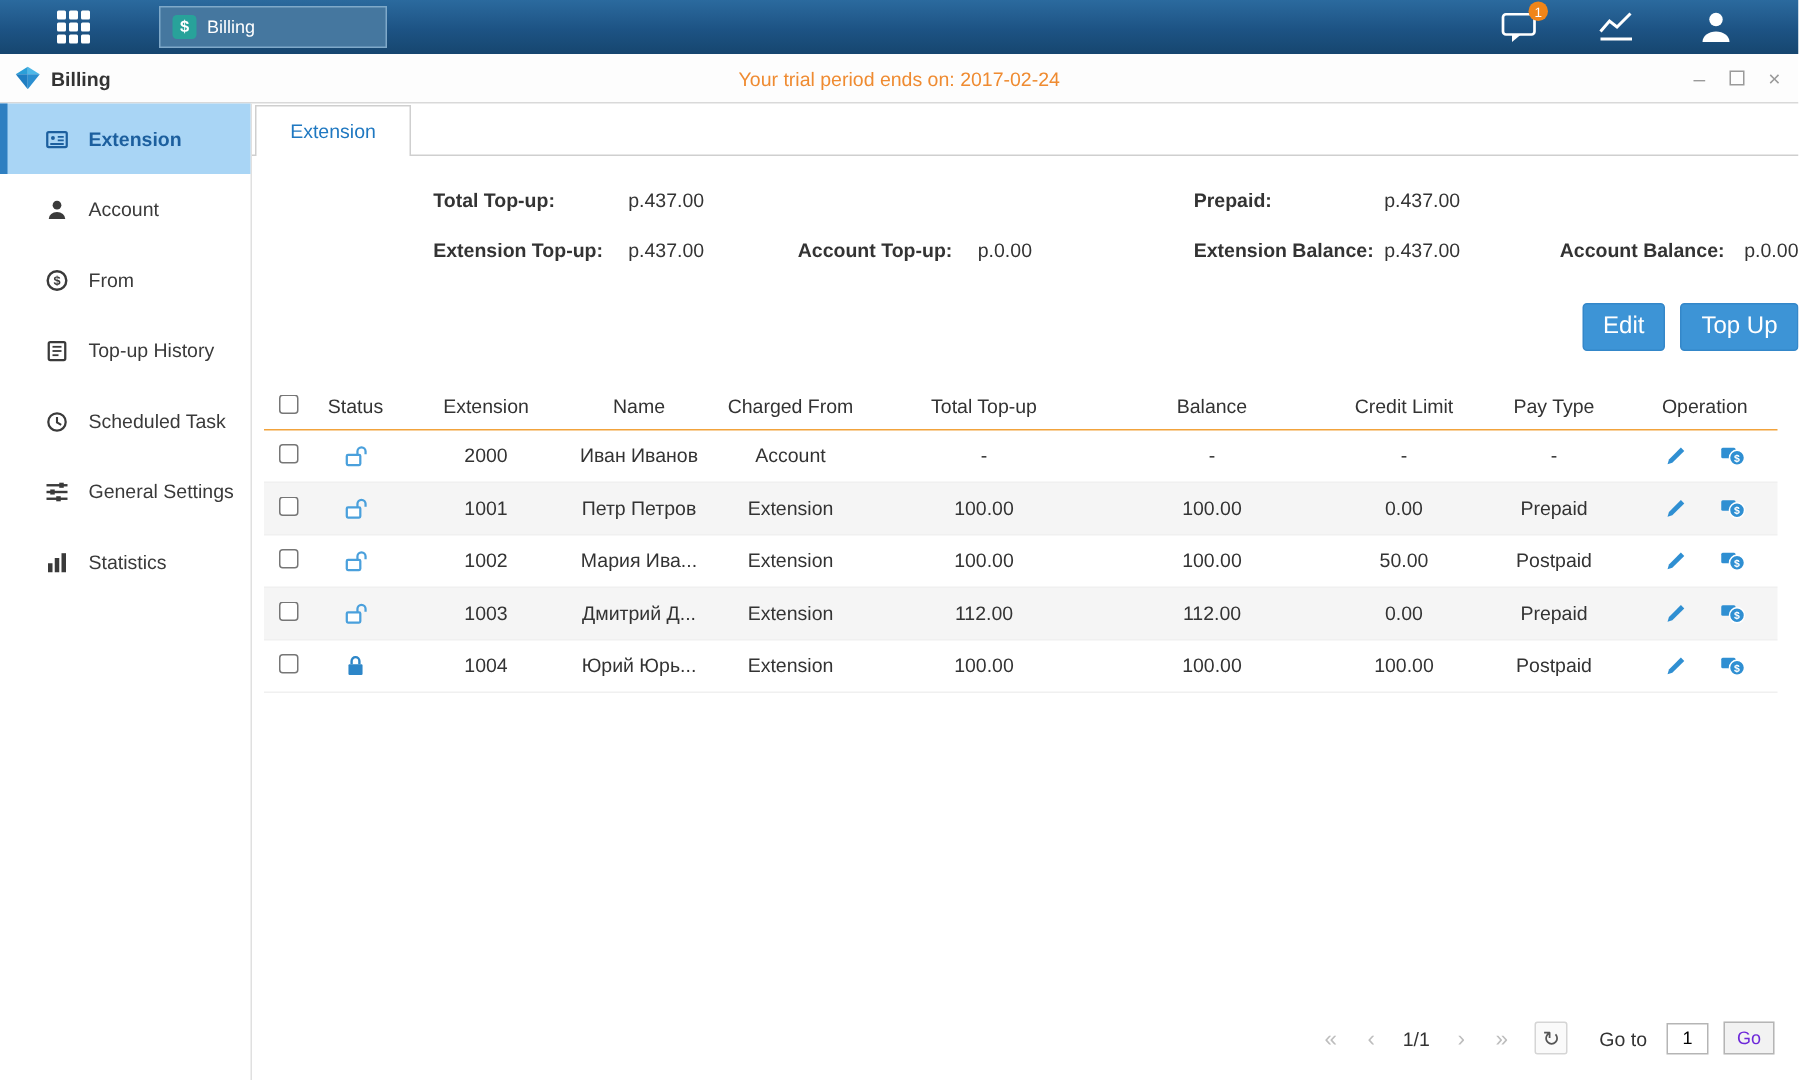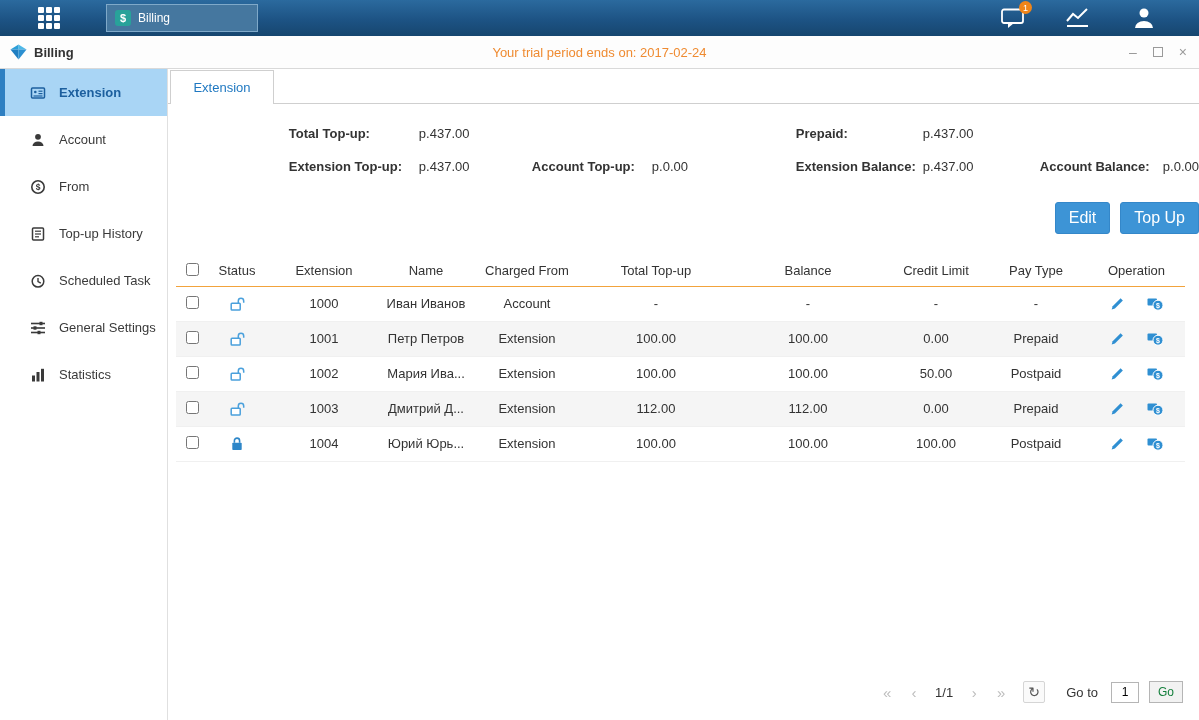--- a/index.html
+++ b/index.html
@@ -94,21 +94,21 @@
   .pg-btn { width:22px; height:22px; display:flex; align-items:center;
     justify-content:center; color:#bdbdbd; font-size:15px; cursor:pointer; }
   .pg-refresh { width:22px; height:22px; display:flex; align-items:center;
     justify-content:center; color:#555; border:1px solid #d5d5d5;
     background:#fafafa; border-radius:2px; font-size:14px; cursor:pointer; margin-left:6px; }
   .page-ind { color:#333; margin:0 5px; }
   .goto-label { margin-left:16px; }
   .goto-input { width:28px; height:21px; border:1px solid #b5b5b5; text-align:center;
     font-size:12px; margin-left:8px; font-family:"Liberation Sans", sans-serif; }
   .go-btn { height:22px; padding:0 8px; border:1px solid #b5b5b5; background:#f2f2f2;
-    font-size:12px; margin-left:5px; cursor:pointer; color:#15803d;
+    font-size:12px; margin-left:5px; cursor:pointer; color:#6d28d9;
     font-family:"Liberation Sans", sans-serif; }
   .display-area { display:flex; align-items:center; gap:12px; }
   .page-size { position:relative; width:48px; height:22px; border:1px solid #b5b5b5;
     background:#fff; display:flex; align-items:center; padding-left:7px;
     font-size:12px; cursor:pointer; }
   .page-size .caret { position:absolute; right:5px; top:8px; width:0; height:0;
     border-left:4px solid transparent; border-right:4px solid transparent;
     border-top:5px solid #777; }
 </style>
 </head>
@@ -302,21 +302,21 @@
               <td><input type="checkbox" style=""></td>
               <td>
                 <span class="status-icon" data-status="unlocked">
                   <svg class="lock-open-svg" width="17" height="16" viewBox="0 0 17 16">
                       <rect x="2.2" y="7.2" width="9" height="6.8" rx="0.8" fill="#fff" stroke="#4aa0dc" stroke-width="1.5"></rect>
                       <path d="M9.3 7.2 V4.9 a2.7 2.7 0 0 1 5.4 0 V6.8" fill="none" stroke="#4aa0dc" stroke-width="1.5"></path>
                     </svg>
                   
                 </span>
               </td>
-              <td>1000</td>
+              <td>2000</td>
               <td>Иван Иванов</td>
               <td>Account</td>
               <td>-</td>
               <td>-</td>
               <td>-</td>
               <td>-</td>
               <td>
                   <span class="op-icons">
                 <svg width="15" height="15" viewBox="0 0 16 16">
                       <path d="M1.8 14.4 l1-3.4 8.5-8.5 2.4 2.4 -8.5 8.5 z" fill="#2f8fd2"></path>

